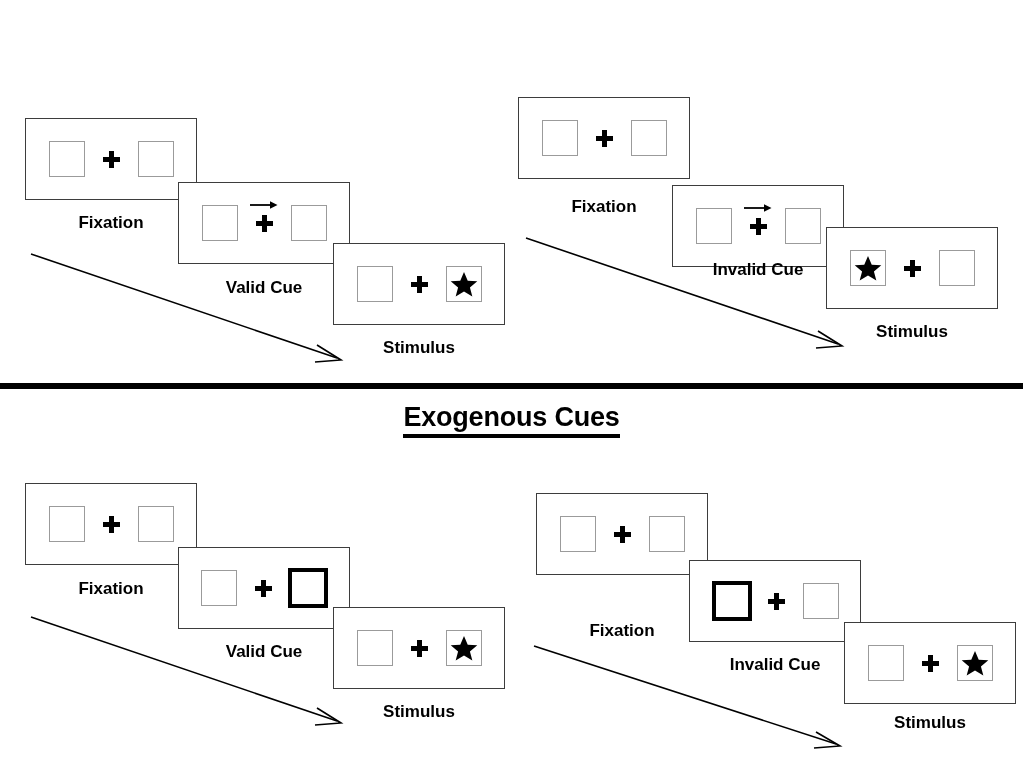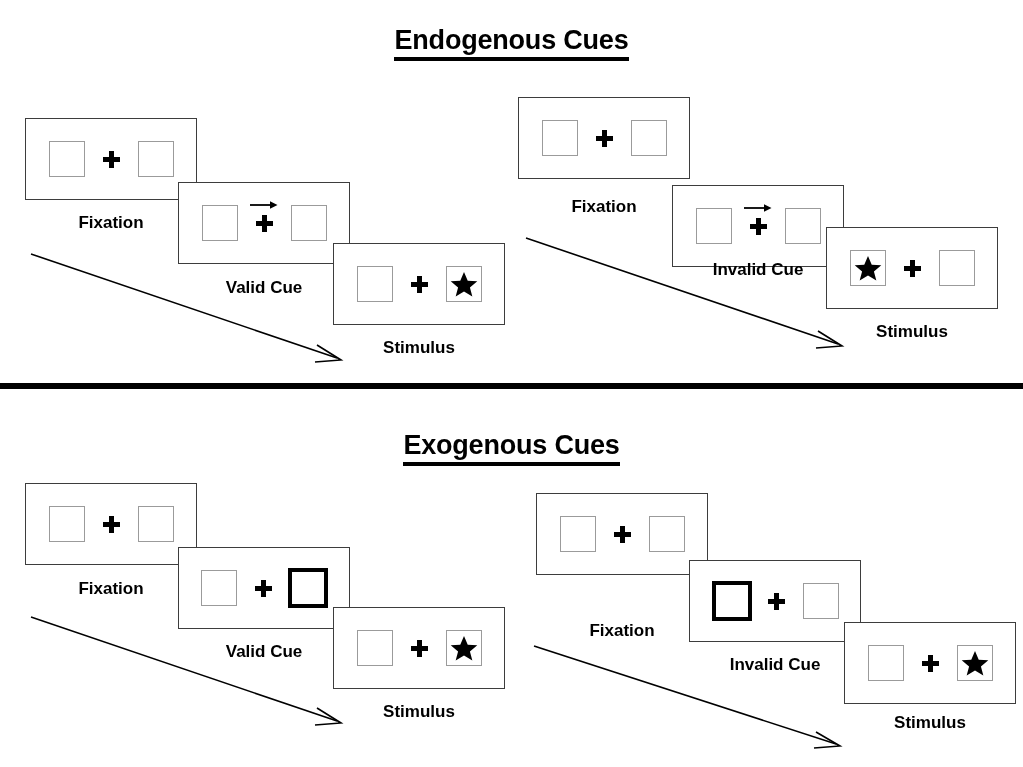--- a/index.html
+++ b/index.html
@@ -104,23 +104,20 @@
     position:absolute;
     overflow:visible;
     pointer-events:none;
   }
 </style>
 </head>
 <body>
 
 <div class="stage">
 
-  <div class="section-title" style="left:0;top:25px;width:1023px;">
-    <span class="tx">Endogenous Cues</span>
-  </div>
 
   <svg class="seq-arrow" style="left:25px;top:248px;" width="330" height="125" viewBox="0 0 330 125">
     <line x1="6" y1="6" x2="312" y2="110" stroke="#000" stroke-width="1.6"></line>
     <path d="M292 97 L316 112 L290 114" fill="none" stroke="#000" stroke-width="1.6"></path>
   </svg>
 
   <div class="card" style="left:25px;top:118px;width:172px;height:82px;">
     <div class="card-inner" style="width:140px;height:40px;">
       <div class="box" style="width:36px;height:36px;margin-right:18px;"></div>
       <div class="plus" style="width:17px;height:17px;">
@@ -208,21 +205,21 @@
         <span style="position:absolute;left:6px;top:0;width:5.5px;height:17px;background:#000;"></span>
         <span style="position:absolute;left:0;top:6px;width:17px;height:5.5px;background:#000;"></span>
       </div>
       <div class="box" style="width:36px;height:36px;margin-left:18px;"></div>
     </div>
   </div>
   <div class="stage-label" style="left:826px;top:322px;width:172px;">Stimulus</div>
 
   <div class="divider" style="top:383px;"></div>
 
-  <div class="section-title" style="left:0;top:430px;width:1023px;">
+  <div class="section-title" style="left:0;top:402px;width:1023px;">
     <span class="tx">Exogenous Cues</span>
   </div>
 
   <svg class="seq-arrow" style="left:25px;top:611px;" width="330" height="125" viewBox="0 0 330 125">
     <line x1="6" y1="6" x2="312" y2="110" stroke="#000" stroke-width="1.6"></line>
     <path d="M292 97 L316 112 L290 114" fill="none" stroke="#000" stroke-width="1.6"></path>
   </svg>
 
   <div class="card" style="left:25px;top:483px;width:172px;height:82px;">
     <div class="card-inner" style="width:140px;height:40px;">

